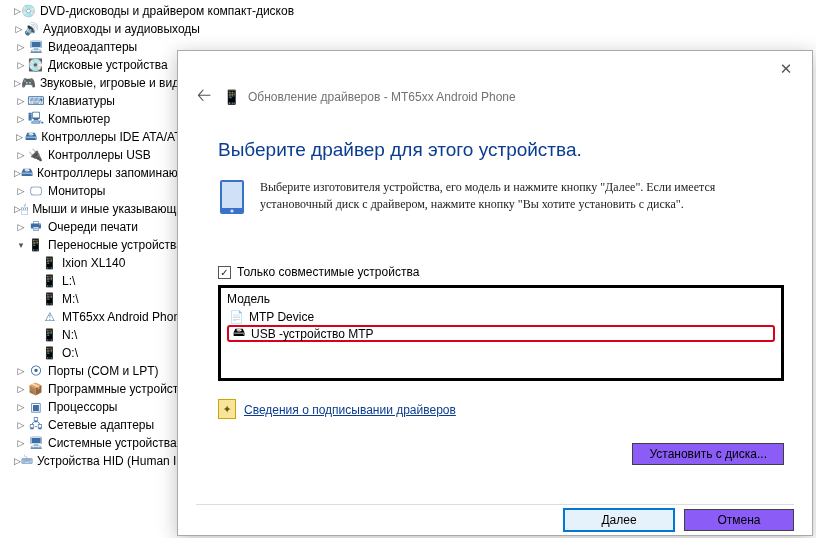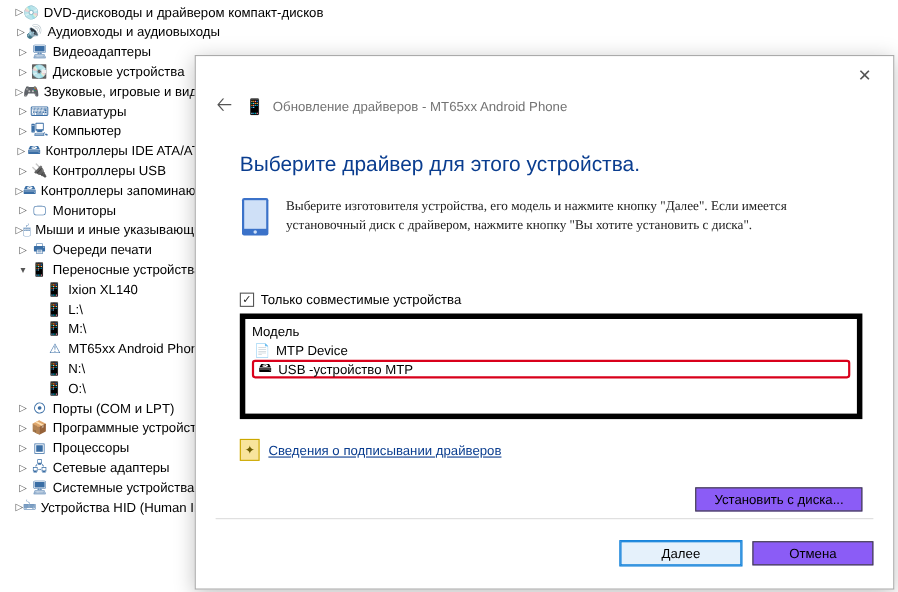--- a/index.html
+++ b/index.html
@@ -17,33 +17,33 @@
   .back { width: 24px; height: 24px; display: flex; align-items: center; justify-content: center; font-size: 18px; color: #555; cursor: pointer; }
   .dlg-title-ico { width: 16px; height: 24px; display: flex; align-items: center; justify-content: center; font-size: 14px; }
   .dlg-title { font-size: 12px; color: #737373; }
   .dlg-body { padding: 12px 28px 0 40px; }
   .heading { color: #0a3d8f; font-size: 19px; font-weight: 400; margin: 12px 0 18px; }
   .instr { display: flex; gap: 14px; margin-bottom: 50px; font-family: Liberation Serif, serif; }
   .instr svg { flex: 0 0 28px; }
   .instr p { font-size: 12px; color: #222; line-height: 1.45; }
   .chk-row { display: flex; align-items: center; gap: 6px; margin-bottom: 6px; }
   .chk { width: 13px; height: 13px; border: 1px solid #555; display: inline-flex; align-items: center; justify-content: center; font-size: 10px; color: #222; background: #fff; }
-  .listbox { border: 5px solid #000000; height: 96px; padding: 4px 6px; background: #fff; }
+  .listbox { border: 3px solid #000000; height: 96px; padding: 4px 6px; background: #fff; }
   .listbox .hdr { font-size: 12px; margin-bottom: 2px; }
   .list-item { display: flex; align-items: center; gap: 4px; height: 17px; font-size: 12px; padding: 0 2px; }
   .list-item .li-icon { width: 16px; display: inline-flex; justify-content: center; font-size: 12px; }
   .sel { border: 2px solid #d9001b; border-radius: 3px; }
   .sign-row { display: flex; align-items: flex-start; gap: 8px; margin-top: 18px; }
   .sign-ico { width: 18px; height: 20px; background: #f8e49c; border: 1px solid #cba800; display: inline-flex; align-items: center; justify-content: center; color: #6b5b00; font-size: 11px; }
   .sign-txt { font-size: 12px; }
   .link { color: #0a3d8f; text-decoration: underline; cursor: pointer; }
   .install-btn { position: absolute; right: 28px; top: 392px; }
   .btn { background: #8b5cf6; border: 1px solid #404040; padding: 3px 16px; font-size: 12px; cursor: pointer; min-width: 110px; }
   .btn.primary { border: 1px solid #0078d7; background: #e5f1fb; box-shadow: 0 0 0 1px #0078d7; }
-  .dlg-foot { position: absolute; bottom: 0; left: 0; right: 0; height: 64px; border-top: 0; display: flex; justify-content: flex-end; align-items: center; gap: 10px; padding-right: 18px; }
+  .dlg-foot { position: absolute; bottom: 0; left: 0; right: 0; height: 31px; border-top: 0; display: flex; justify-content: flex-end; align-items: center; gap: 10px; padding-right: 18px; }
   .dlg-foot::before { content: ""; position: absolute; top: 0; left: 18px; right: 18px; border-top: 1px solid #ddd; }
 </style>
 </head>
 <body>
 
 <div class="tree" id="tree">
     <div class="tree-row indent-1">
       <span class="exp">▷</span>
       <span class="icon">💿</span>
       <span>DVD-дисководы и драйвером компакт-дисков</span>

